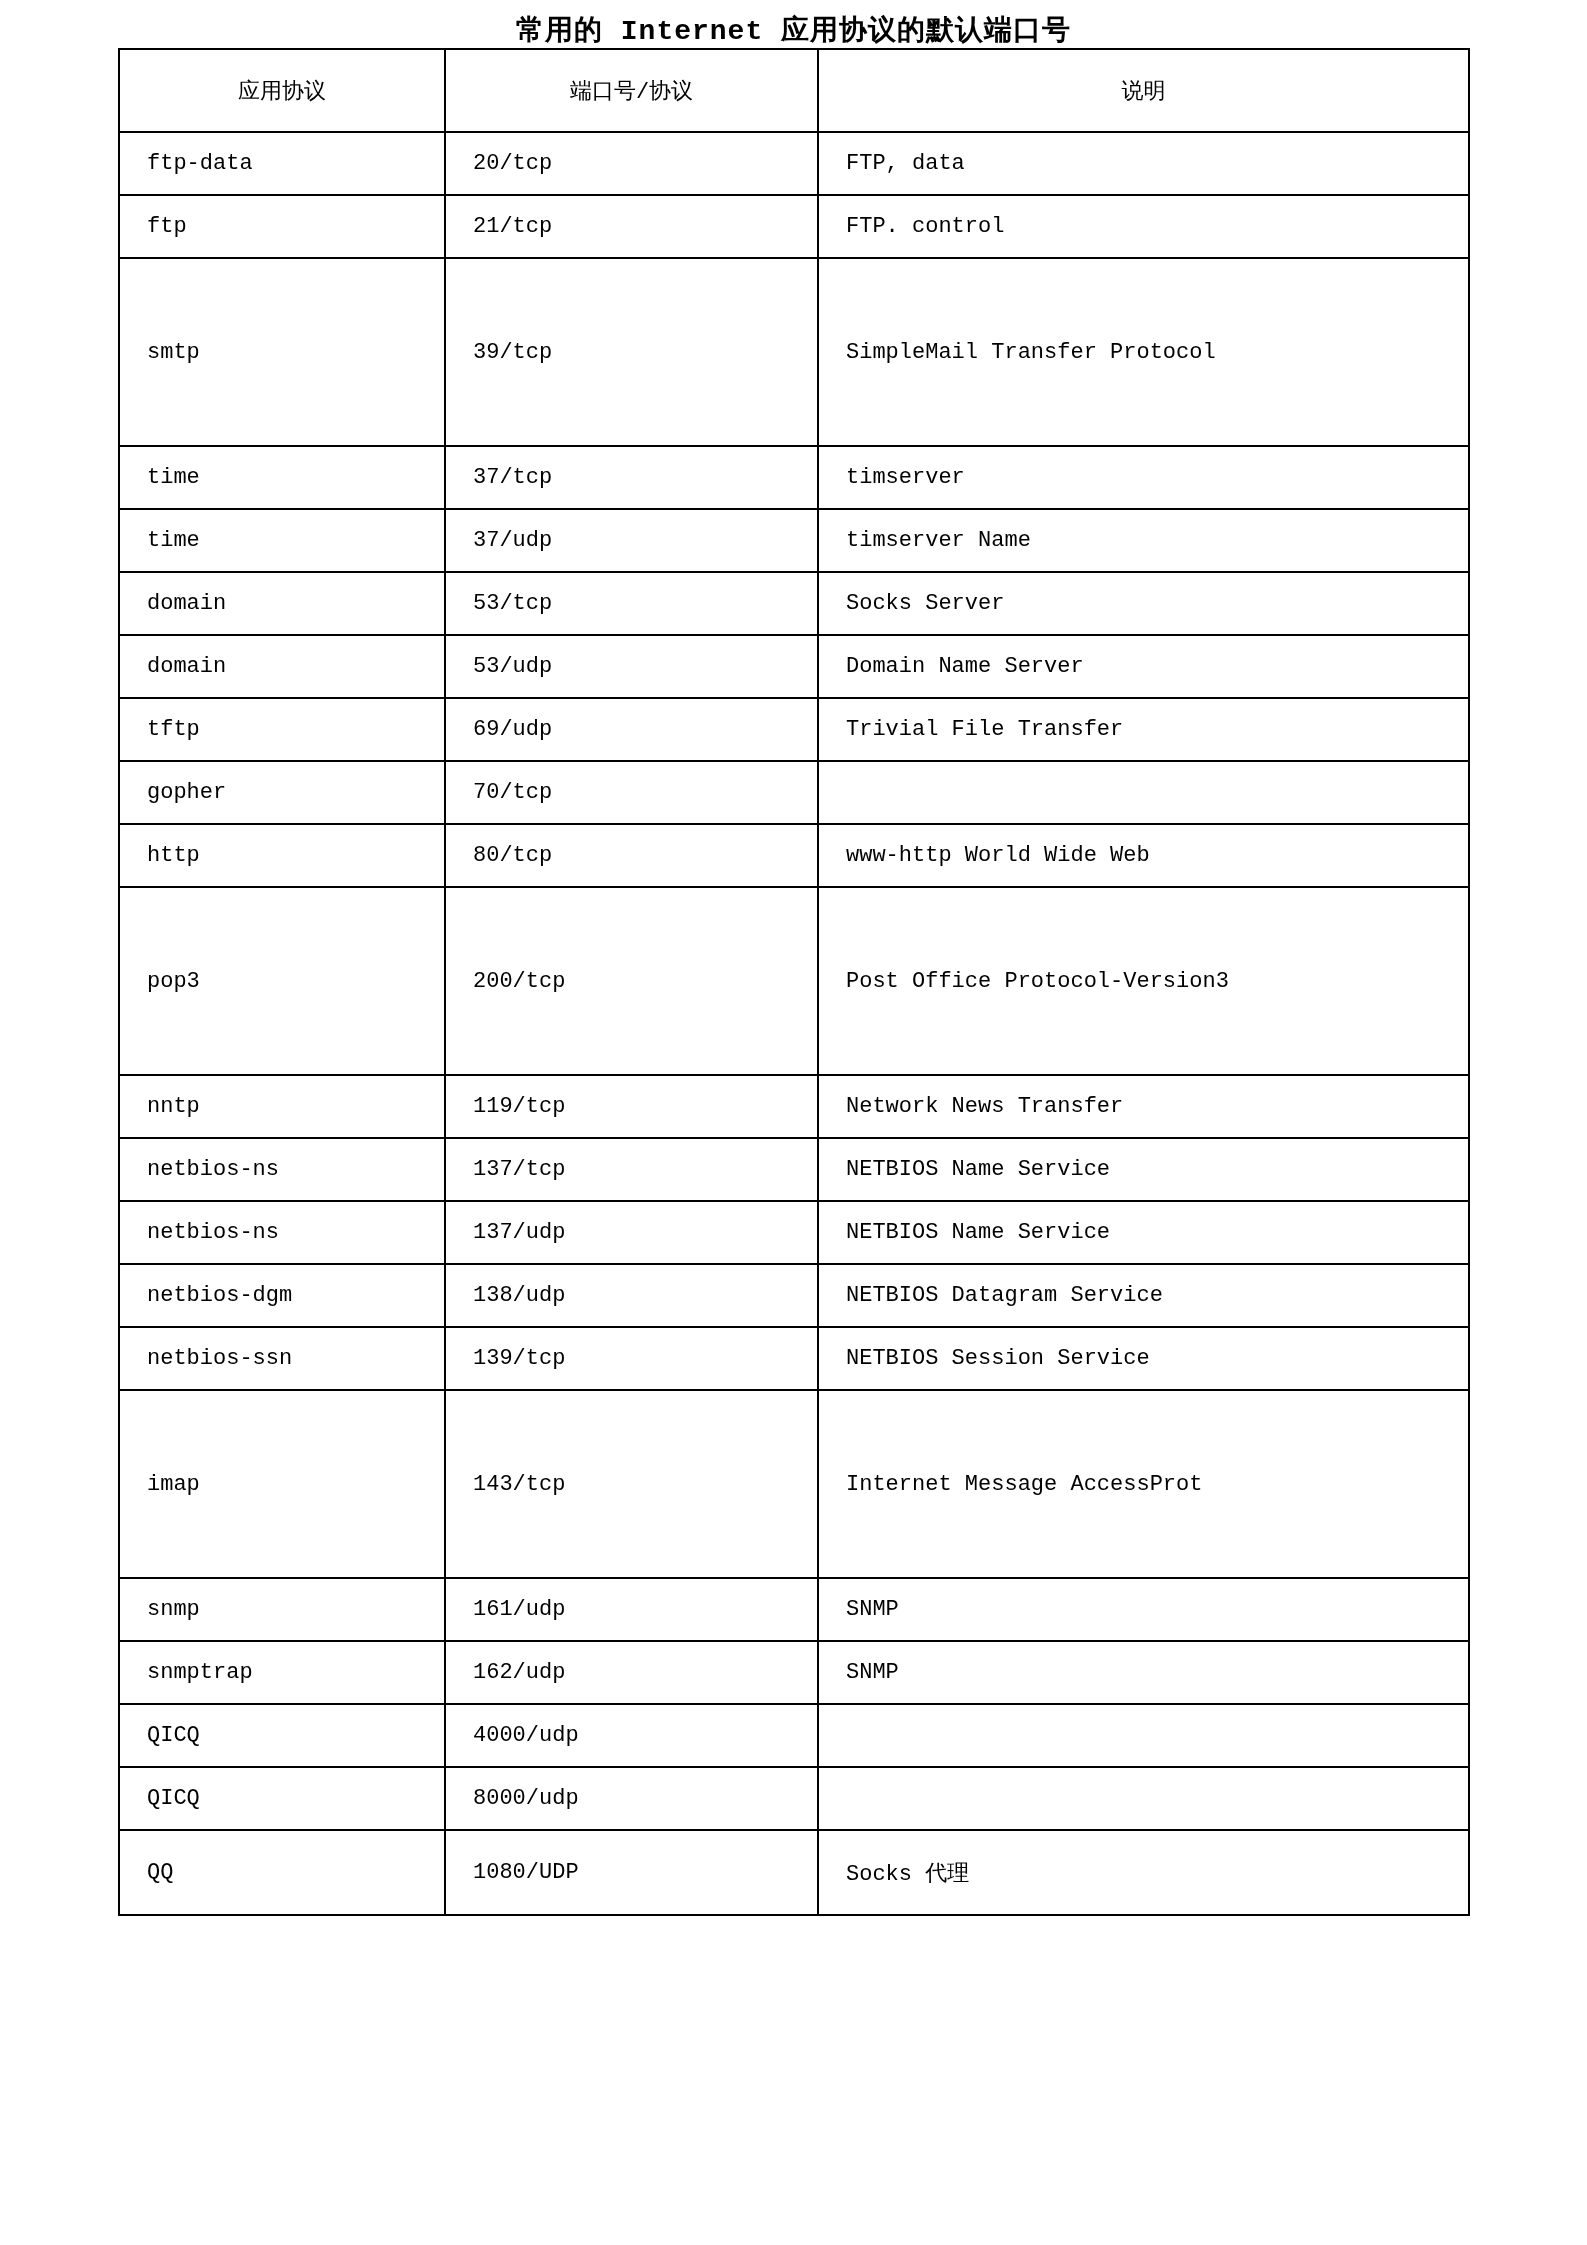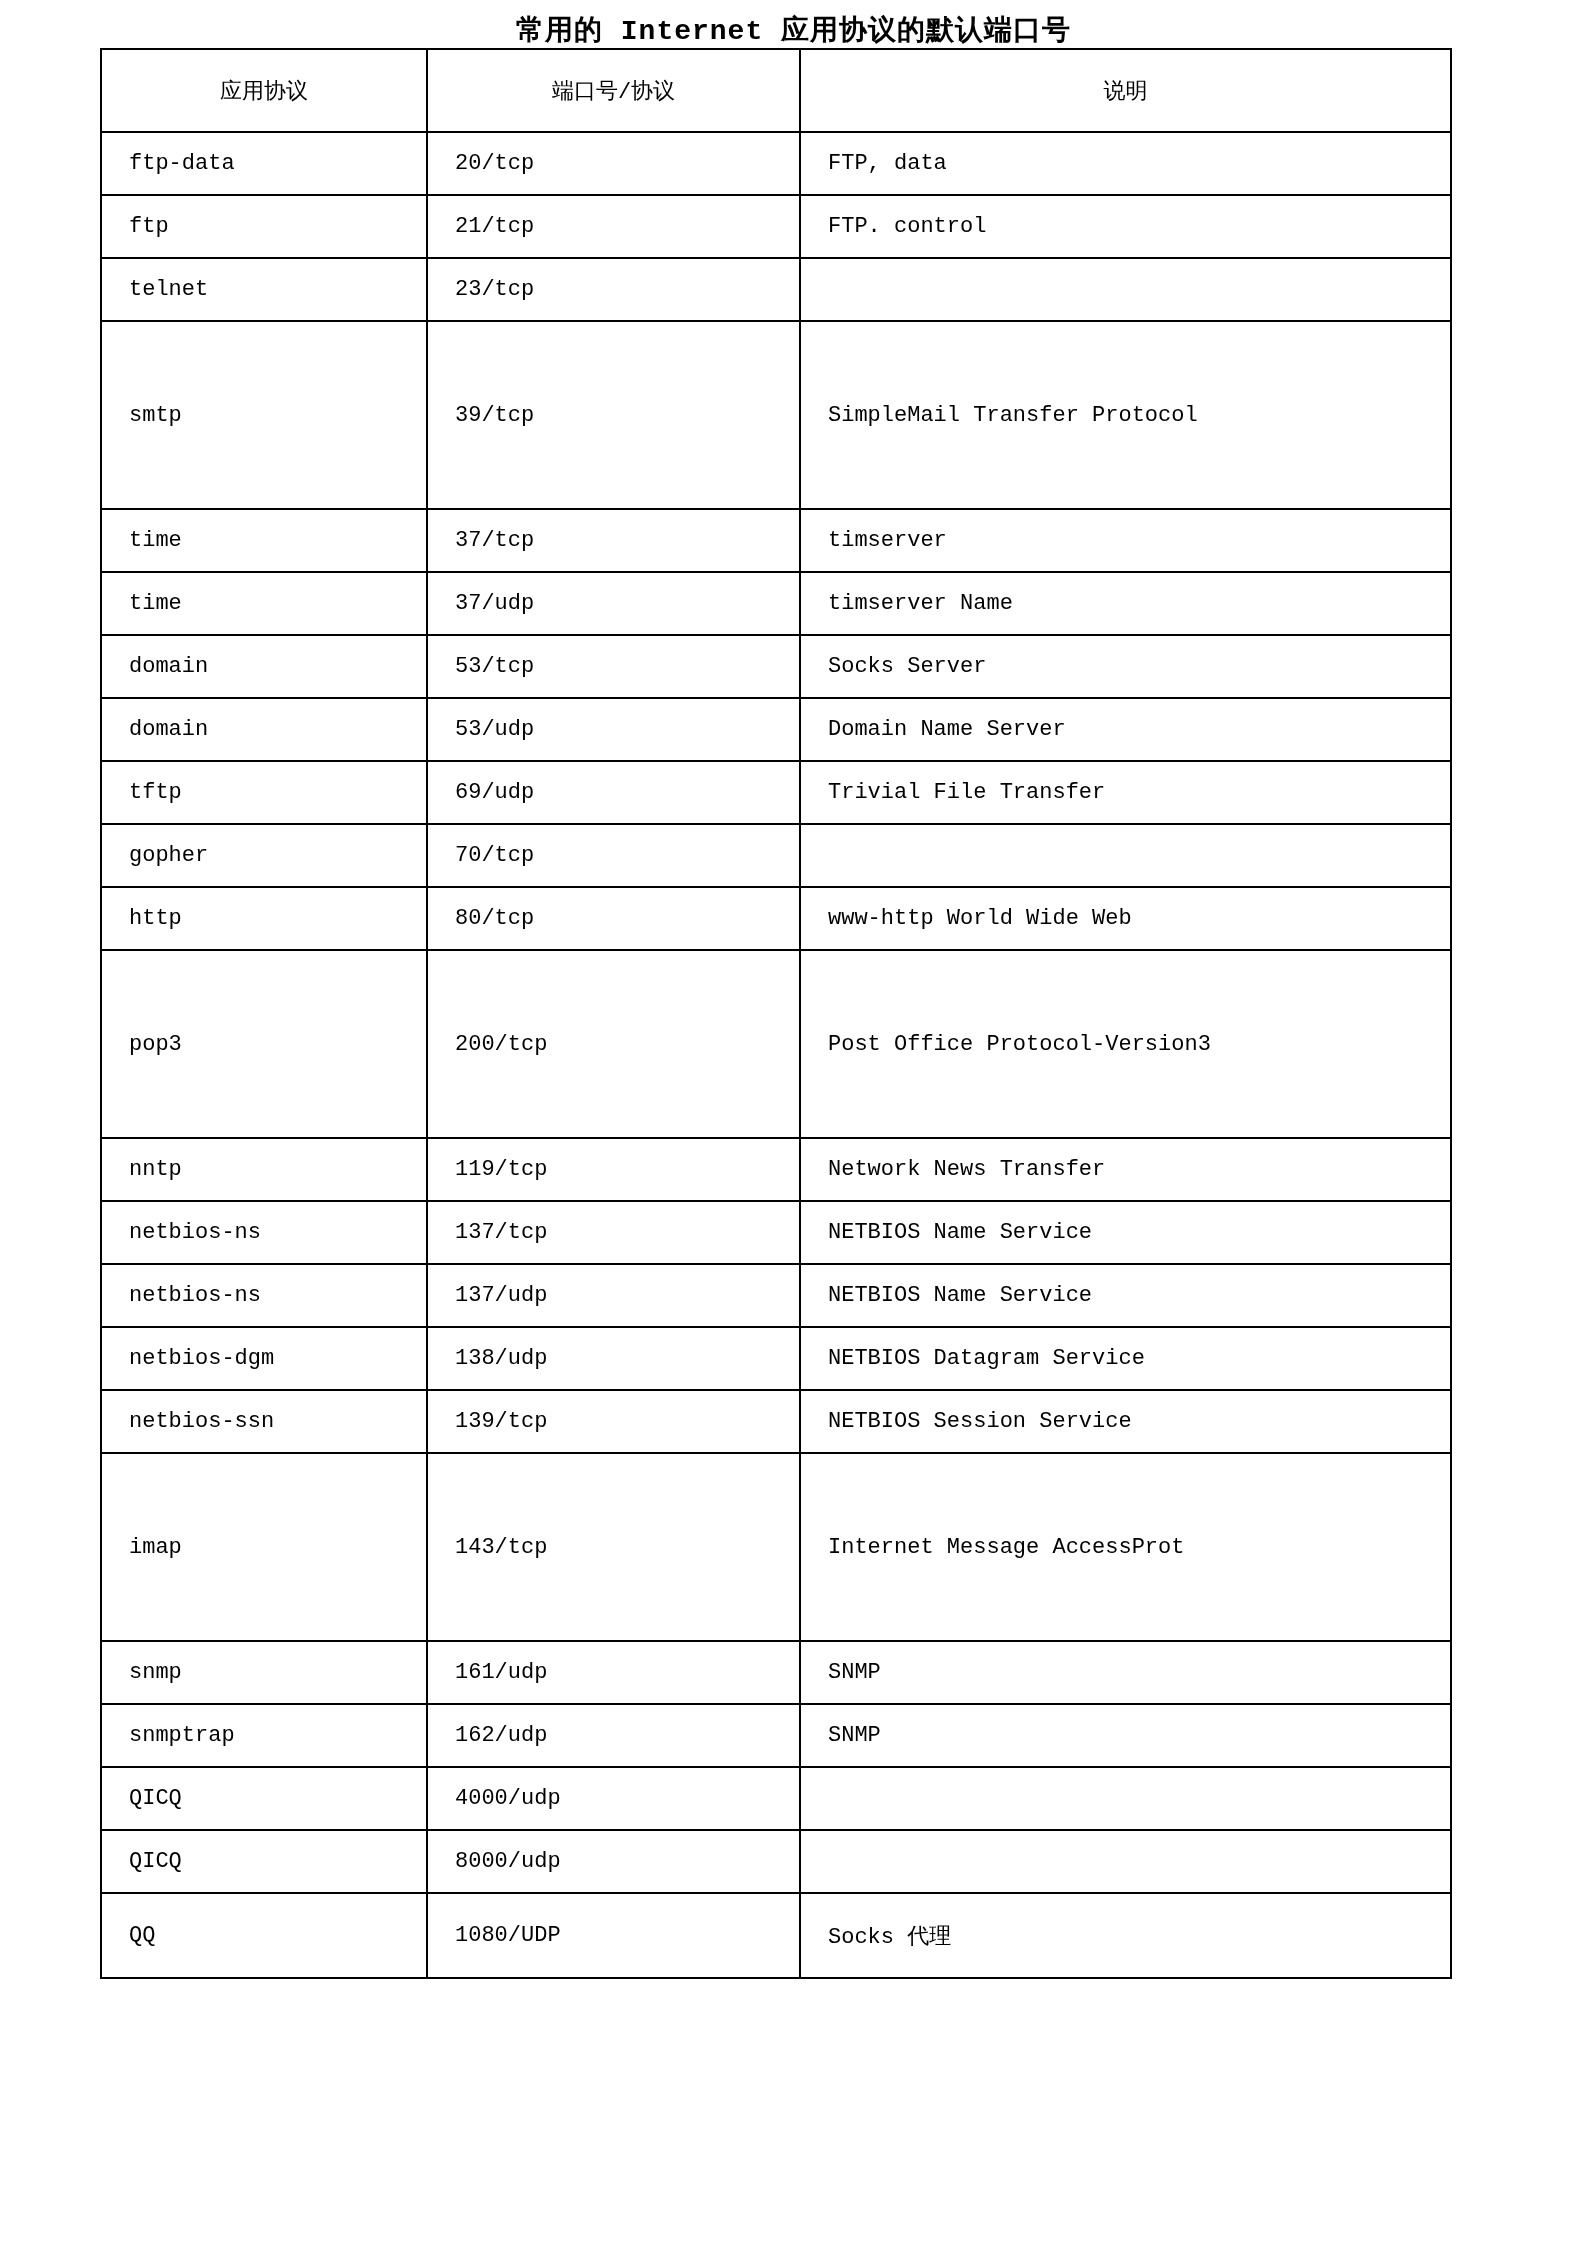--- a/index.html
+++ b/index.html
@@ -18,21 +18,21 @@
     width: 1587px;
     text-align: center;
     font-weight: 700;
     font-size: 28px;
     letter-spacing: 1px;
     font-family: "Liberation Mono", "DejaVu Sans", sans-serif;
     white-space: nowrap;
   }
   table.ports {
     position: absolute;
-    left: 100px;
+    left: 118px;
     top: 48px;
     width: 1350px;
     border-collapse: collapse;
     table-layout: fixed;
   }
   col.c1 { width: 326px; }
   col.c2 { width: 373px; }
   col.c3 { width: 651px; }
   th, td {
     border: 2px solid #000000;
@@ -71,25 +71,20 @@
     <tbody>
       <tr class="h-std">
         <td>ftp-data</td>
         <td>20/tcp</td>
         <td>FTP, data</td>
       </tr>
       <tr class="h-std">
         <td>ftp</td>
         <td>21/tcp</td>
         <td>FTP. control</td>
-      </tr>
-      <tr class="h-std">
-        <td>telnet</td>
-        <td>23/tcp</td>
-        <td></td>
       </tr>
       <tr class="h-tall">
         <td>smtp</td>
         <td>39/tcp</td>
         <td>SimpleMail Transfer Protocol</td>
       </tr>
       <tr class="h-std">
         <td>time</td>
         <td>37/tcp</td>
         <td>timserver</td>

